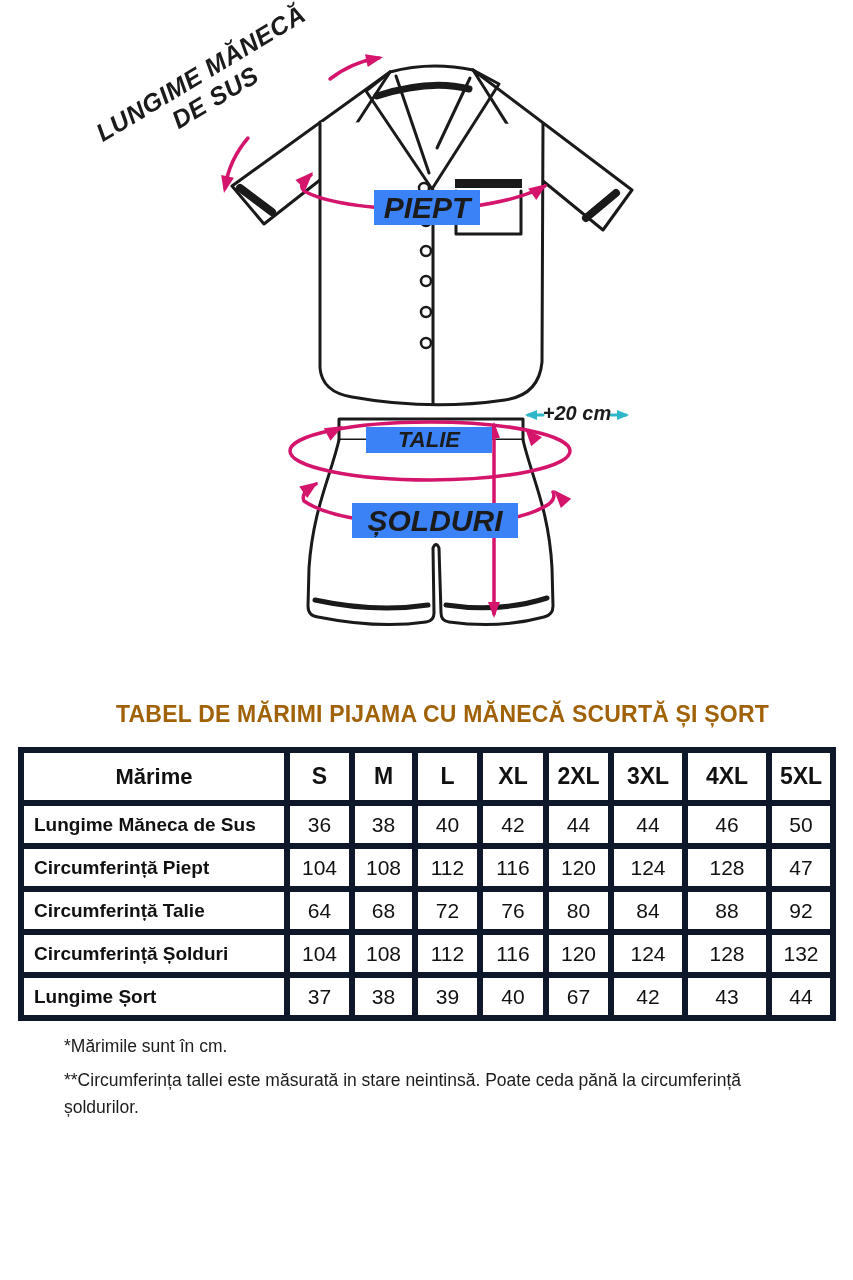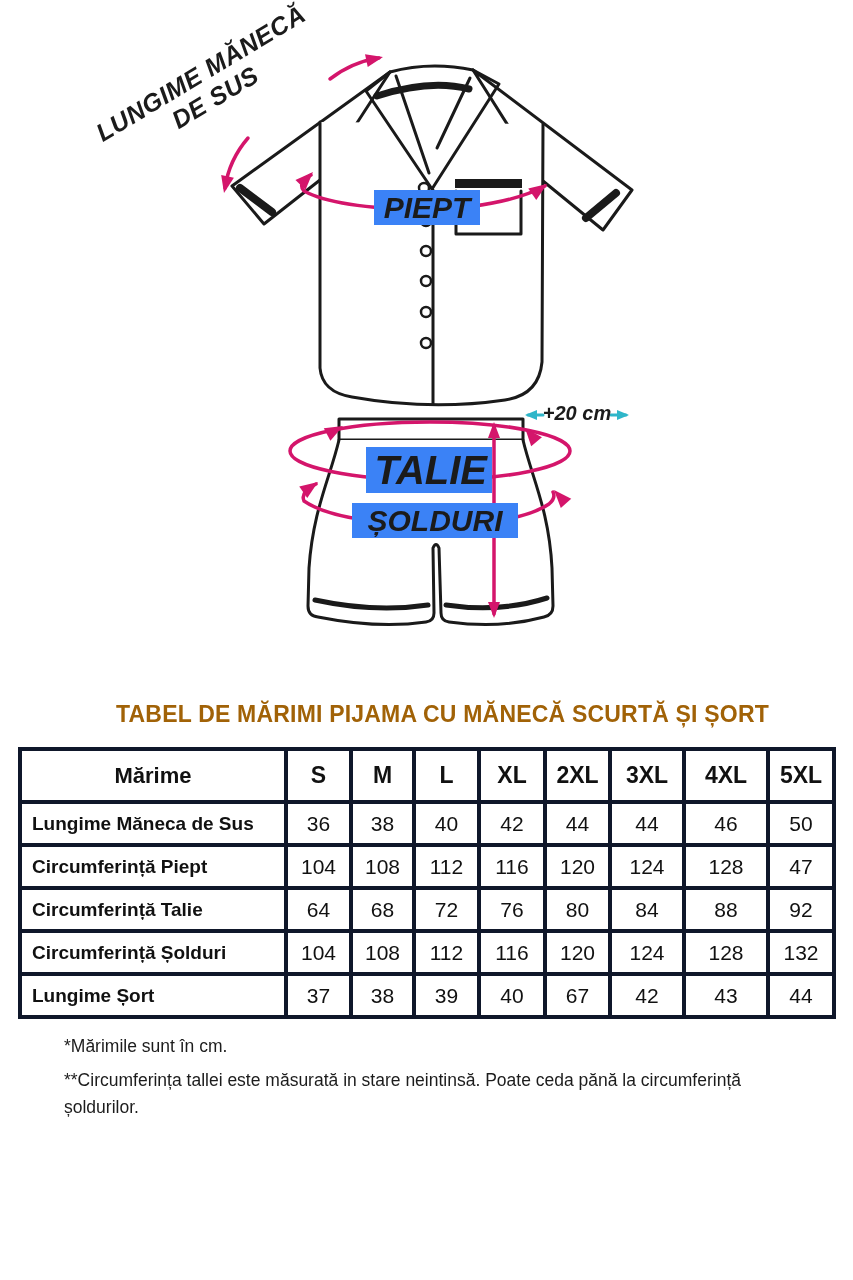--- a/index.html
+++ b/index.html
@@ -12,35 +12,35 @@
   .dlabel {
     position:absolute; font-weight:bold; font-style:italic; color:#1b1b1b;
     text-align:center; line-height:1.1; white-space:nowrap;
   }
   .dlabel.masked { background:#3b82f6; padding:1px 5px; }
   .sleeve-label {
     left:78px; top:58px; width:260px; font-size:25px;
     transform:rotate(-31deg); transform-origin:50% 50%; letter-spacing:.5px;
   }
   .piept-label   { left:374px; top:190px; width:106px; font-size:30px; }
-  .talie-label   { left:366px; top:447px; width:126px; font-size:40px;text-align:right; }
+  .talie-label   { left:366px; top:427px; width:126px; font-size:22px; }
   .solduri-label { left:352px; top:503px; width:166px; font-size:30px; }
   .shortlen-label{ left:421px; top:546px; width:124px; font-size:21px; line-height:1.35; }
   .plus20-label  { left:538px; top:402px; width:78px; font-size:20px; }
 
   .page-title {
     position:absolute; left:16px; top:701px; width:853px; text-align:center;
     font-size:23px; font-weight:bold; letter-spacing:.2px; color:#a16207;
   }
   table.size-table {
     position:absolute; left:18px; top:747px; width:818px;
     border-collapse:collapse; table-layout:fixed; background:#fff;
   }
   .size-table th, .size-table td {
-    border:4px solid #0f172a; text-align:center; vertical-align:middle;
+    border:6px solid #0f172a; text-align:center; vertical-align:middle;
     overflow:hidden; white-space:nowrap;
   }
   .size-table thead th { height:53px; font-size:23px; font-weight:bold; }
   .size-table thead th.first { font-size:22px; }
   .size-table tbody tr { height:43px; }
   .size-table td.rowlabel {
     text-align:left; padding-left:10px; font-weight:bold; font-size:19px;
   }
   .size-table td.val { font-size:21px; font-weight:normal; }
   .footnotes { position:absolute; left:20px; top:1033px; width:800px; color:#1c1c1c; }

